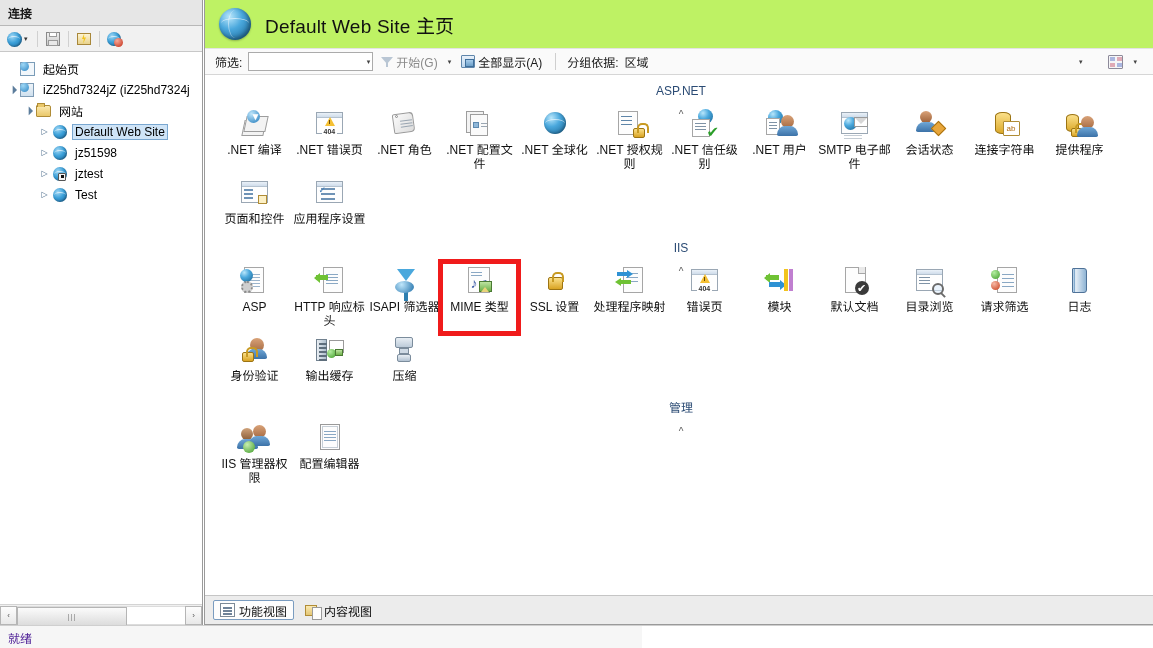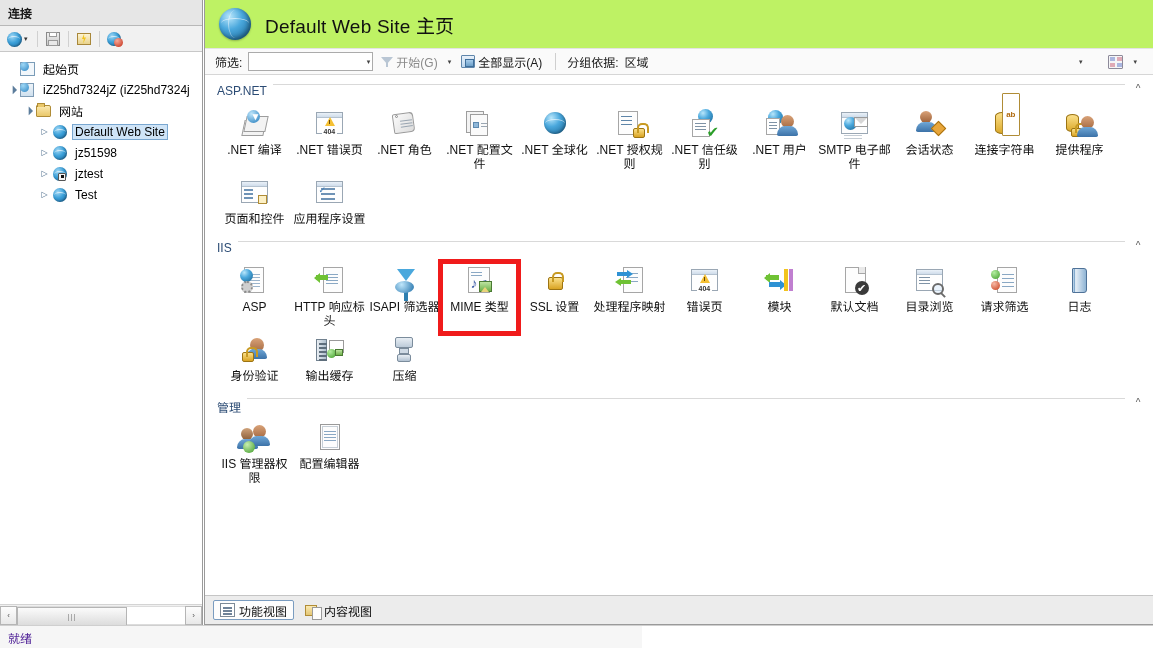--- a/index.html
+++ b/index.html
@@ -147,21 +147,21 @@
   .viewmode-ic { width: 15px; height: 14px; border: 1px solid #8d8a9a;
       background: #f5f5f7; position: relative; border-radius:1px; }
   .viewmode-ic::before { content:""; position:absolute; left:1px; top:1px; width:5px; height:4px;
       background:#aab6e0; box-shadow: 7px 0 0 #e0aab6, 0 6px 0 #e0aab6, 7px 6px 0 #aab6e0; }
 
   #content {
     position: absolute; top: 76px; left: 0; right: 0; bottom: 30px;
     overflow: hidden; background: #ffffff; padding: 0 8px;
   }
   .section { margin-top: 8px; }
-  .section-head { display: flex; gap: 6px; height: 16px; padding-left: 4px; }
+  .section-head { display: flex; align-items: center; gap: 6px; height: 16px; padding-left: 4px; flex-direction: column; }
   .section-name { font-size: 12px; color: #2b4b74; white-space: nowrap; }
   .section-rule { flex: 1; height: 1px; background: #d9d9d9; }
   .section-chevron { font-size: 10px; color: #5a5a5a; width: 14px; text-align: center;
       cursor: pointer; line-height: 10px; }
   .grid { display: flex; flex-wrap: wrap; padding: 6px 0 0 4px; }
   .tile {
     width: 75px; min-height: 58px; display: flex; flex-direction: column;
     align-items: center; cursor: pointer; padding: 2px 1px 4px 1px;
     position: relative;
   }
@@ -220,22 +220,22 @@
   .srv-rack { position:absolute; left:6px; top:3px; width:13px; height:26px;
       background:linear-gradient(90deg,#e9eef3,#aebecd); border:1px solid #71818f; }
   .srv-rack::after{content:"";position:absolute;left:2px;top:3px;width:8px;height:2px;background:#5e6e7c;
       box-shadow:0 4px 0 #5e6e7c,0 8px 0 #5e6e7c,0 12px 0 #5e6e7c,0 16px 0 #5e6e7c;}
   .key-gold { position:absolute; right:2px; top:8px; width:13px; height:5px;
       background:linear-gradient(180deg,#fbe08a,#d1a01f); border:1px solid #96720f; border-radius:2px; }
   .key-gold::before{content:"";position:absolute;left:-6px;top:-3px;width:10px;height:10px;border-radius:50%;
       border:2.5px solid #d1a01f;}
   .cyl { position:absolute; left:6px; top:4px; width:16px; height:22px;
       background:linear-gradient(180deg,#fbe08a,#dcaa2c); border:1px solid #9c7413; border-radius:7px/4px; }
-  .ab-badge { position:absolute; right:1px; bottom:4px; padding:16px 3px; background:#fff;
-      border:1px solid #b08c36; font-size:8px; color:#b06a10; font-weight:bold; border-radius:1px;}
+  .ab-badge { position:absolute; right:1px; bottom:4px; padding:2px 3px; background:#fff;
+      border:1px solid #b08c36; font-size:8px; color:#b06a10; font-weight:normal; border-radius:1px;}
   .envelope { position:absolute; right:2px; bottom:3px; width:14px; height:10px; background:#fff;
       border:1px solid #9a9a9a; }
   .envelope::after{content:"";position:absolute;left:0;top:0;width:0;height:0;
       border-left:6.5px solid transparent;border-right:6.5px solid transparent;border-top:6px solid #d7d7d7;}
   .gear { position:absolute; right:2px; bottom:2px; width:12px; height:12px; border-radius:50%;
       background:#cfcfcf; border:2px dotted #8b8b8b; }
   .pipe-bar { position:absolute; width:4px; height:22px; }
   .check-circle { position:absolute; right:2px; bottom:2px; width:14px; height:14px; border-radius:50%;
       background:#3a3a3a; color:#fff; font-size:11px; text-align:center; line-height:14px; }
   .dot-green { position:absolute; width:9px; height:9px; border-radius:50%;

